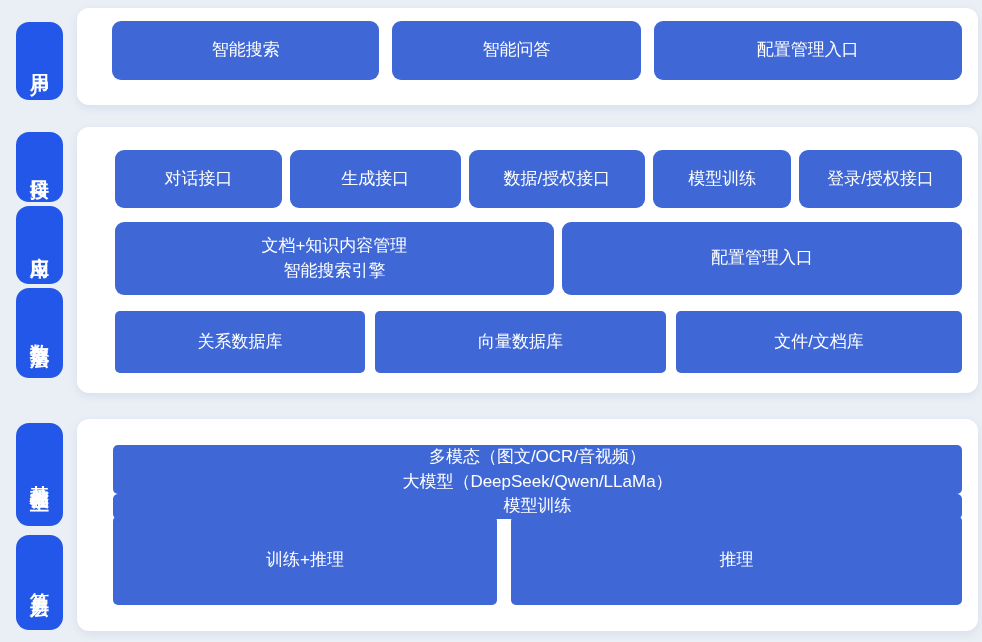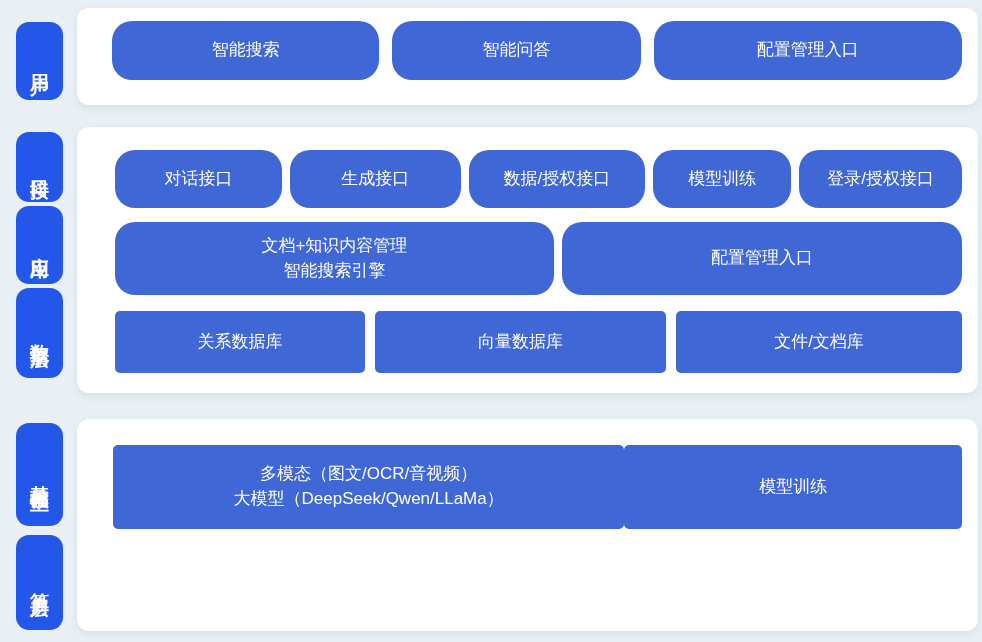--- a/index.html
+++ b/index.html
@@ -39,34 +39,34 @@
     flex:1;background:#ffffff;border-radius:12px;
     box-shadow:0 3px 9px rgba(140,160,190,0.20);
     box-sizing:border-box;
   }
   .panel.p1{padding:13px 16px 0 35px;height:97px;}
   .panel.p2{padding:23px 16px 0 38px;height:266px;}
   .panel.p3{padding:26px 16px 0 36px;height:212px;}
   .row{display:flex;}
   .block{
     background:#3f68d6;color:#ffffff;
-    border-radius:20px;
+    border-radius:9px;
     display:flex;flex-direction:column;align-items:center;justify-content:center;
     font-size:17px;line-height:1.45;text-align:center;
     flex-basis:0;min-width:0;
   }
   .block.big{border-radius:5px;}
   
   .row.u{height:59px;gap:13px;}
   
   .row.api{height:58px;gap:8px;margin-bottom:14px;}
   .row.app{height:73px;gap:8px;margin-bottom:16px;}
   .row.data{height:62px;gap:10px;}
   
-  .row.model{height:84px;margin-bottom:13px;}
+  .row.model{height:58px;margin-bottom:13px;flex-direction:column;}
   .row.compute{height:89px;gap:14px;}
 </style>
 </head>
 <body>
 
 <div class="section sec1">
   <div class="rail r1">
     <div class="pill h78">用户</div>
   </div>
   <div class="panel p1">
@@ -113,14 +113,18 @@
     <div class="pill h95">算力层</div>
   </div>
   <div class="panel p3">
     <div class="row model">
       <div class="block big" style="flex-grow:330">
         <span>多模态（图文/OCR/音视频）</span>
         <span>大模型（DeepSeek/Qwen/LLaMa）</span>
       </div>
       <div class="block big" style="flex-grow:218">模型训练</div>
     </div>
+    <div class="row compute">
+      <div class="block big" style="flex-grow:384">训练+推理</div>
+      <div class="block big" style="flex-grow:451">推理</div>
+    </div>
   </div>
 </div>
 
 </body></html>

